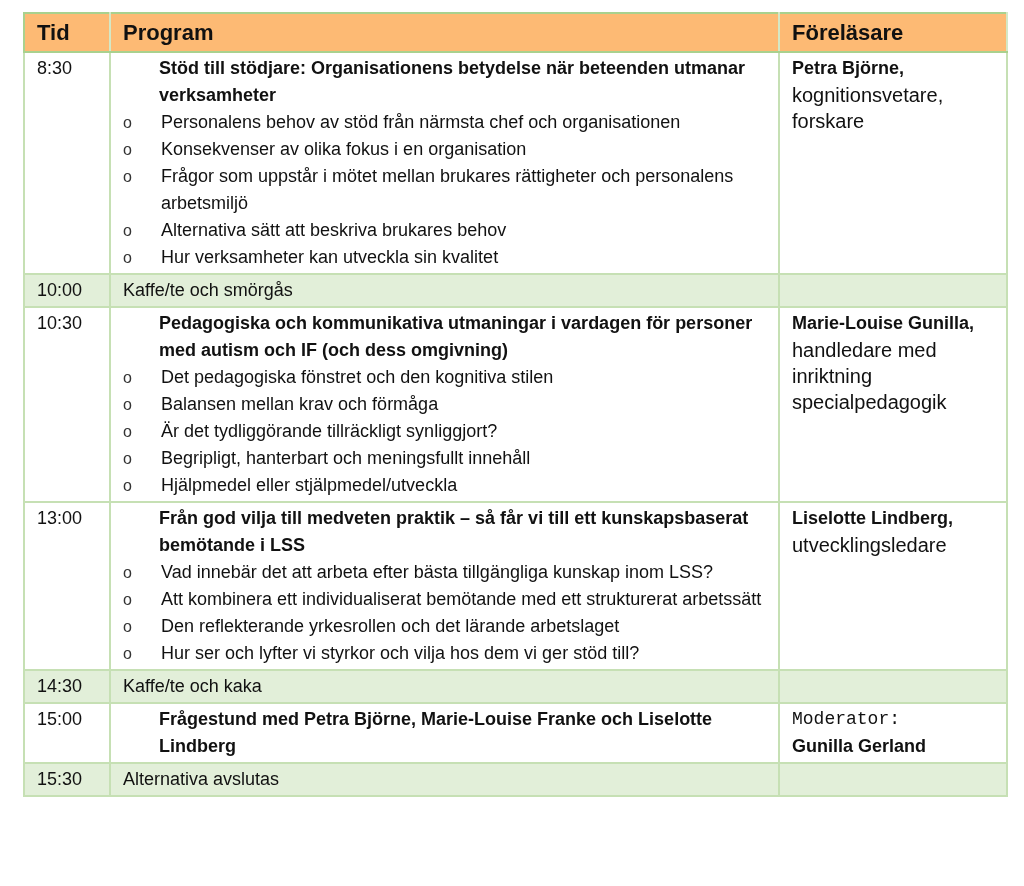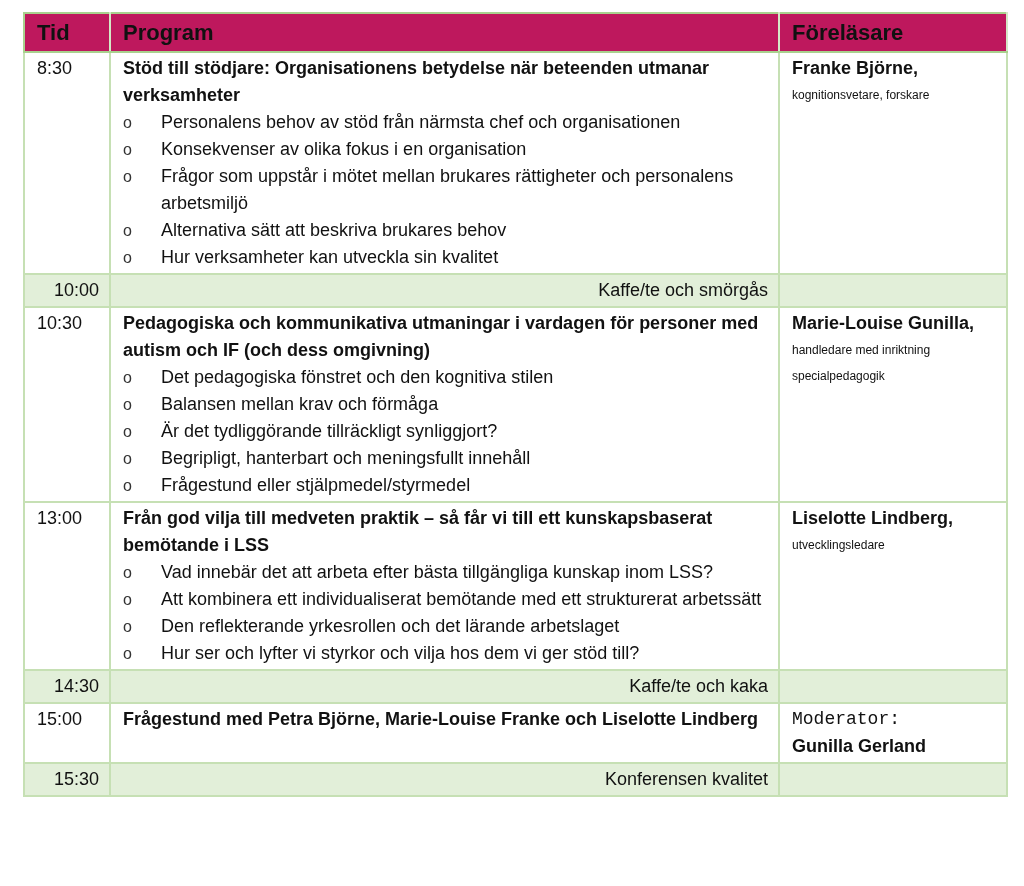--- a/index.html
+++ b/index.html
@@ -10,32 +10,32 @@
     border-collapse: collapse; table-layout: fixed;
   }
   table.sched col.c-time { width: 86px; }
   table.sched col.c-prog { width: 669px; }
   table.sched col.c-lect { width: 228px; }
   table.sched td, table.sched th {
     border: 2px solid #c6e0b4; vertical-align: top; text-align: left;
     padding: 2px 10px 2px 12px; font-size: 18px; line-height: 27px;
   }
   table.sched thead th {
-    background: #be185d; font-weight: bold; font-size: 22px; line-height: 33px;
+    background: #fdba74; font-weight: bold; font-size: 22px; line-height: 33px;
     padding-top: 2px; padding-bottom: 2px; border-color: #a9d18e;
     border-right-color: #d4e8c6;
   }
-  table.sched tr.break td { background: #e2efd9; text-align: right; }
+  table.sched tr.break td { background: #e2efd9; }
   .time { font-weight: normal; }
-  .title { font-weight: bold; display: block; }
+  .title { font-weight: bold; display: block; margin-left: 36px; }
   ul.points { list-style: none; margin: 0; padding: 0; }
   ul.points li { position: relative; padding-left: 38px; }
   ul.points li .bullet { position: absolute; left: 0; top: 0; width: 20px; color: #333; font-size: 16px; }
   .lect-name { font-weight: bold; display: block; }
-  .lect-role { display: block; font-size: 12px; line-height: 26px; }
+  .lect-role { display: block; font-size: 20px; line-height: 26px; }
   .mod-label { display: block; font-family: Liberation Mono, monospace; }
 </style>
 </head>
 <body>
 
 <table class="sched">
   <colgroup>
       <col class="c-time">
       <col class="c-prog">
       <col class="c-lect">
@@ -55,41 +55,41 @@
         <span class="title">Stöd till stödjare: Organisationens betydelse när beteenden utmanar verksamheter</span>
         <ul class="points">
           <li><span class="bullet">o</span><span>Personalens behov av stöd från närmsta chef och organisationen</span></li>
           <li><span class="bullet">o</span><span>Konsekvenser av olika fokus i en organisation</span></li>
           <li><span class="bullet">o</span><span>Frågor som uppstår i mötet mellan brukares rättigheter och personalens arbetsmiljö</span></li>
           <li><span class="bullet">o</span><span>Alternativa sätt att beskriva brukares behov</span></li>
           <li><span class="bullet">o</span><span>Hur verksamheter kan utveckla sin kvalitet</span></li>
         </ul>
       </td>
       <td>
-        <span class="lect-name">Franke Björne,</span>
+        <span class="lect-name">Petra Björne,</span>
         <span class="lect-role">kognitionsvetare, forskare</span>
       </td>
     </tr>
 
     <tr class="break">
       <td class="time">10:00</td>
       <td>Kaffe/te och smörgås</td>
       <td></td>
     </tr>
 
     <tr>
       <td class="time">10:30</td>
       <td>
         <span class="title">Pedagogiska och kommunikativa utmaningar i vardagen för personer med autism och IF (och dess omgivning)</span>
         <ul class="points">
           <li><span class="bullet">o</span><span>Det pedagogiska fönstret och den kognitiva stilen</span></li>
           <li><span class="bullet">o</span><span>Balansen mellan krav och förmåga</span></li>
           <li><span class="bullet">o</span><span>Är det tydliggörande tillräckligt synliggjort?</span></li>
           <li><span class="bullet">o</span><span>Begripligt, hanterbart och meningsfullt innehåll</span></li>
-          <li><span class="bullet">o</span><span>Frågestund eller stjälpmedel/styrmedel</span></li>
+          <li><span class="bullet">o</span><span>Hjälpmedel eller stjälpmedel/utveckla</span></li>
         </ul>
       </td>
       <td>
         <span class="lect-name">Marie-Louise Gunilla,</span>
         <span class="lect-role">handledare med inriktning specialpedagogik</span>
       </td>
     </tr>
 
 
     <tr>
@@ -121,17 +121,17 @@
         <span class="title">Frågestund med Petra Björne, Marie-Louise Franke och Liselotte Lindberg</span>
       </td>
       <td>
         <span class="mod-label">Moderator:</span>
         <span class="lect-name">Gunilla Gerland</span>
       </td>
     </tr>
 
     <tr class="break">
       <td class="time">15:30</td>
-      <td>Konferensen kvalitet</td>
+      <td>Alternativa avslutas</td>
       <td></td>
     </tr>
   </tbody>
 </table>
 
 </body></html>

